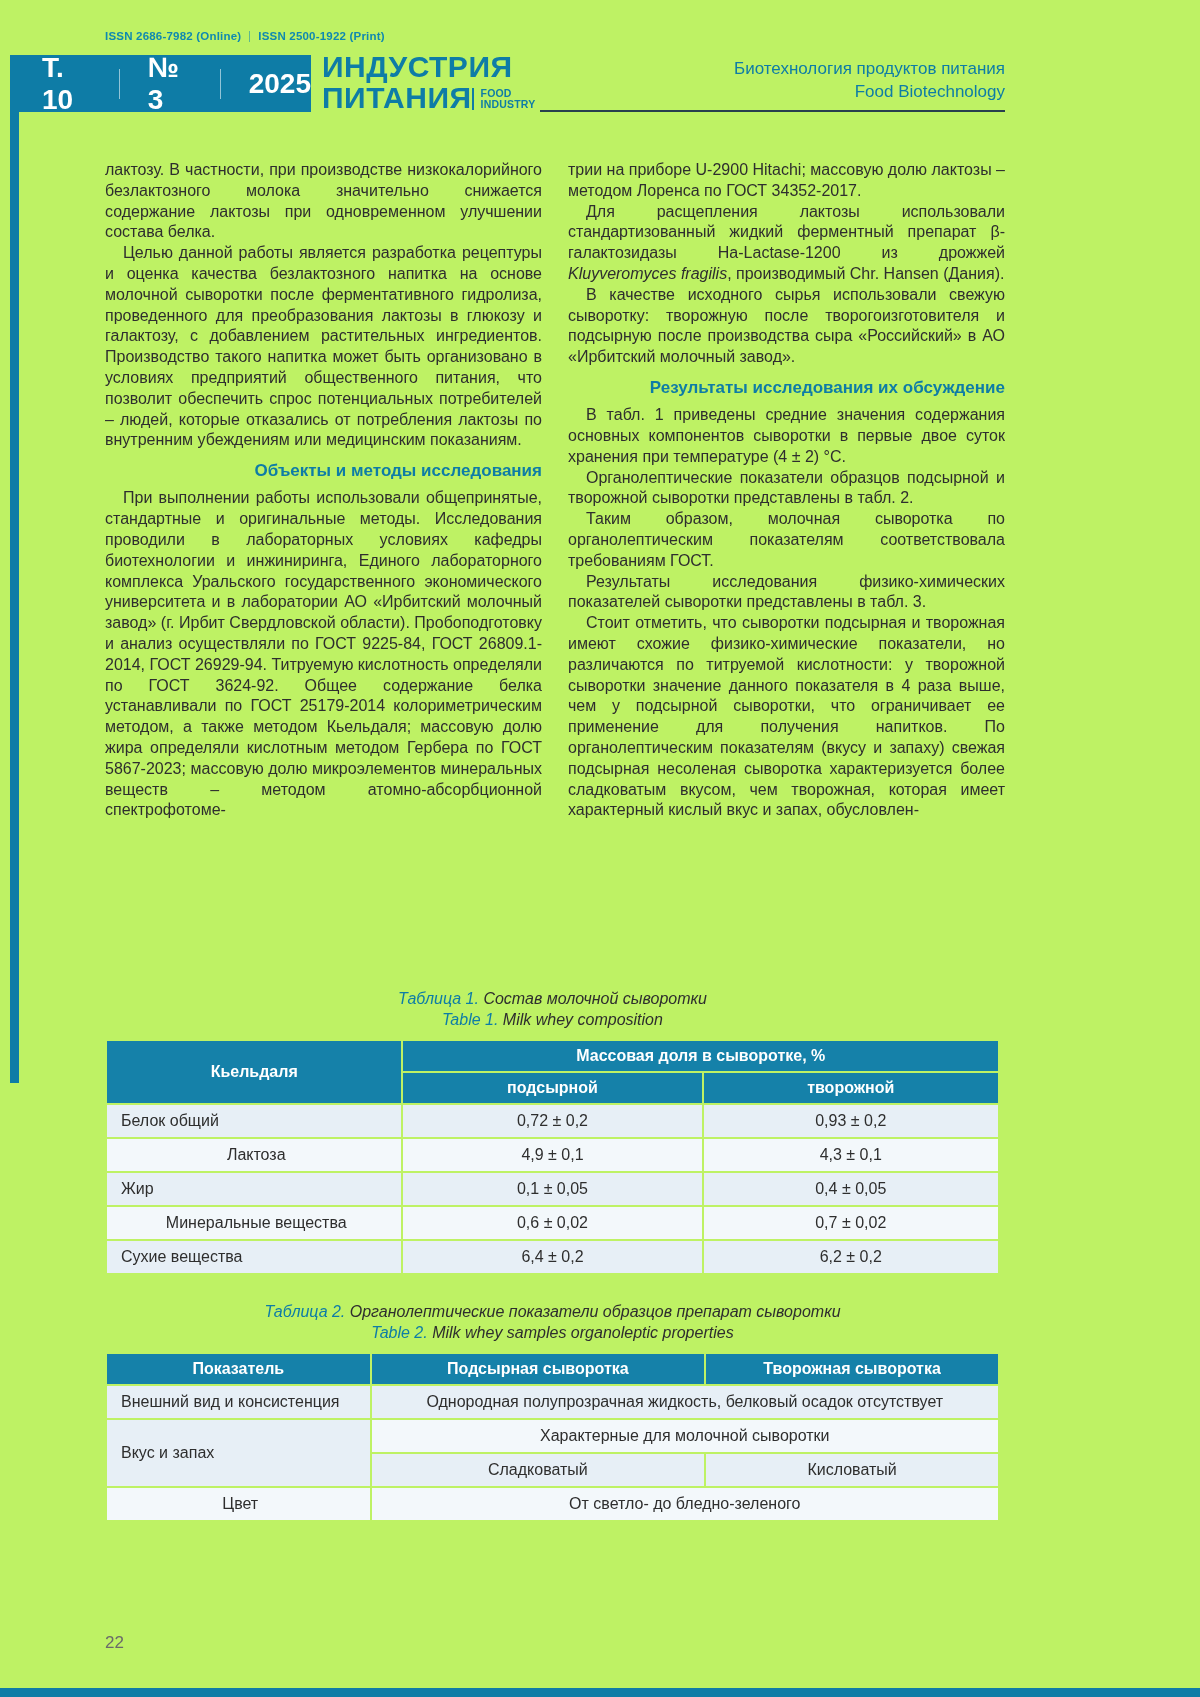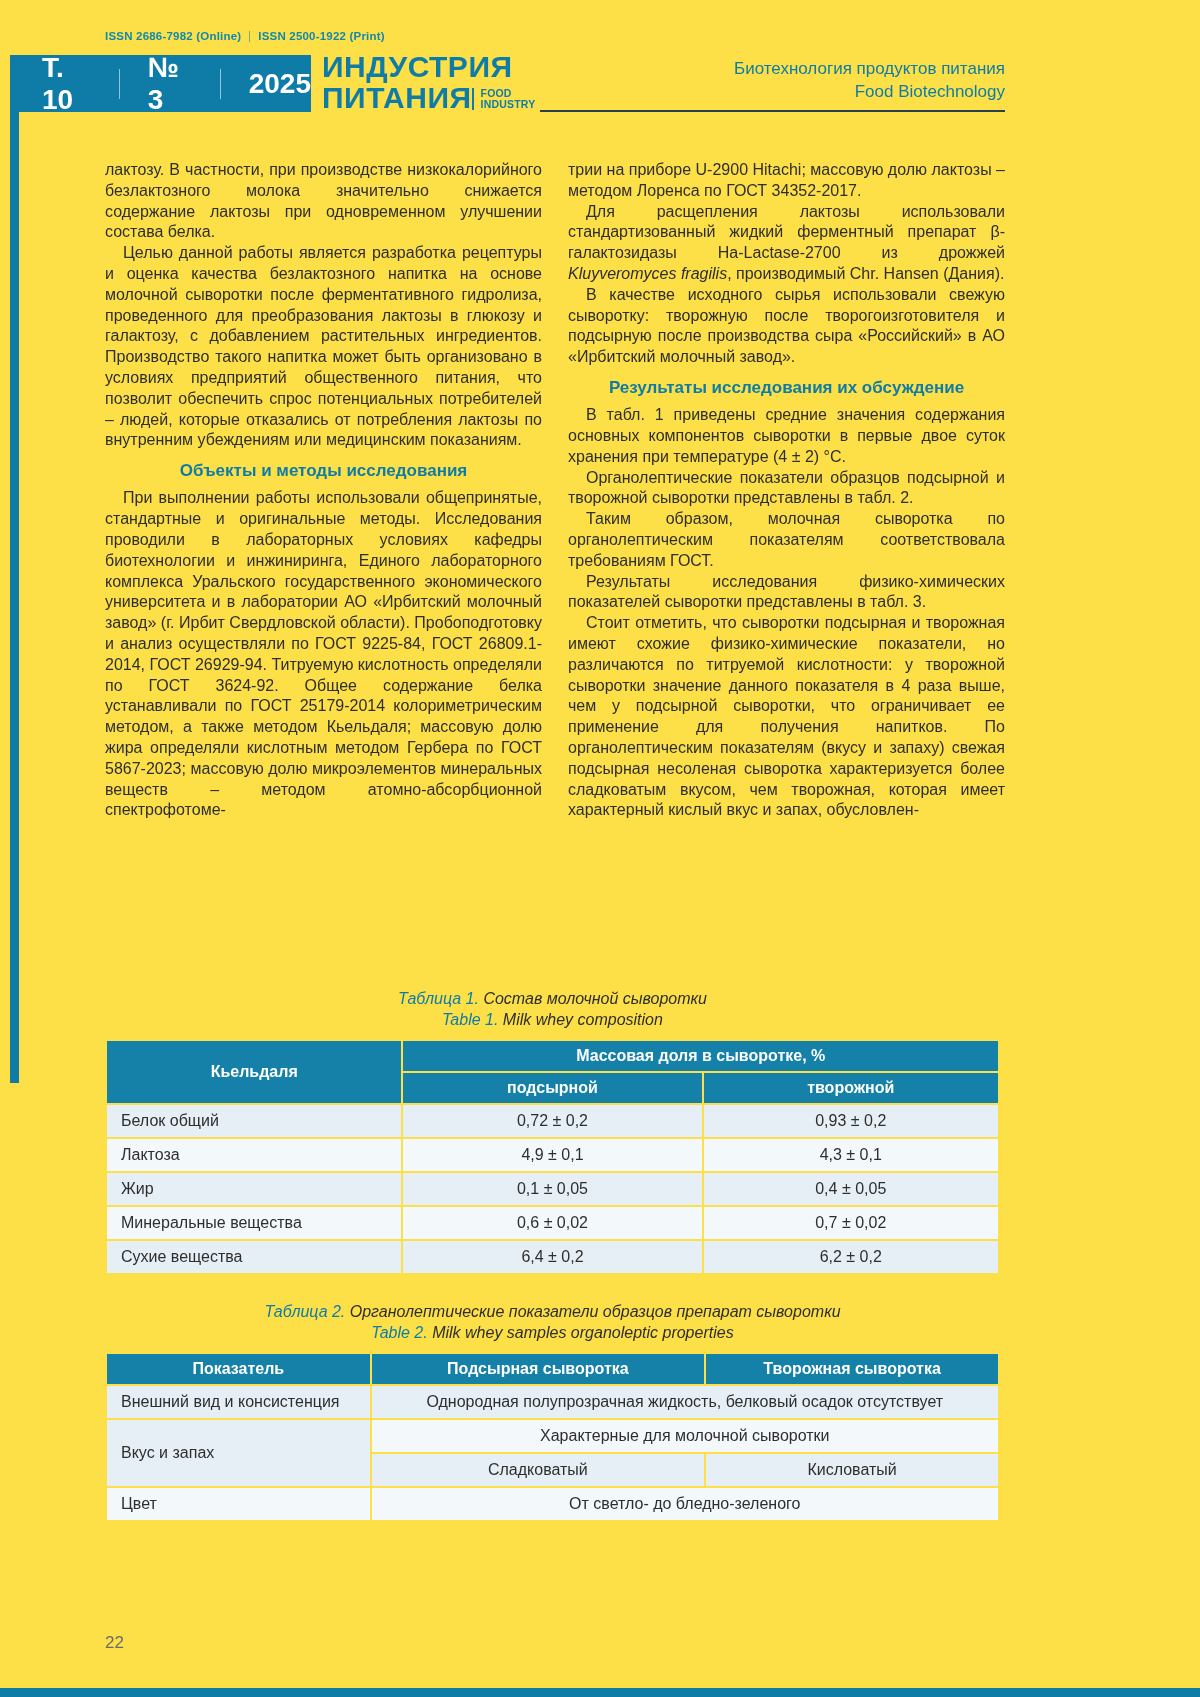--- a/index.html
+++ b/index.html
@@ -10,21 +10,21 @@
     --row-b:#f3f8fb;
     --rule:#28404e;
     --text:#2e2e2e;
   }
   *{margin:0;padding:0;box-sizing:border-box;}
   html,body{background:#ffffff;}
   .page{
     position:relative;
     width:1200px;height:1697px;
     margin:0 auto;
-    background:#fde047;
+    background:#bef264;
     font-family:"Liberation Sans","DejaVu Sans",sans-serif;
     color:var(--text);
     overflow:hidden;
   }
   
   .left-bar{position:absolute;left:10px;top:55px;width:9px;height:1028px;background:var(--teal);}
   .bottom-bar{position:absolute;left:0;bottom:0;width:100%;height:9px;background:var(--teal);}
   .header-rule{position:absolute;left:540px;top:110px;width:465px;height:2px;background:var(--rule);}
   
   .issn{position:absolute;left:105px;top:30px;font-size:11.5px;font-weight:bold;color:var(--teal-bright);letter-spacing:.2px;display:flex;align-items:center;gap:8px;}
@@ -42,34 +42,34 @@
   .section-head{position:absolute;right:195px;top:57px;text-align:right;color:var(--teal);font-weight:normal;font-size:17px;line-height:23px;}
   
   .content-cols{
     position:absolute;left:105px;top:160px;width:900px;height:828px;overflow:hidden;
     display:flex;gap:26px;
     font-size:16px;line-height:1.3;text-align:justify;
   }
   .ccol{flex:1;min-width:0;hyphens:auto;}
   .ccol p{margin:0;text-indent:18px;}
   .ccol p.cont{text-indent:0;}
-  .ccol h2{color:var(--teal);font-size:17px;font-weight:bold;margin:9px 0 7px;text-align:center;text-indent:0;line-height:1.25;}
+  .ccol h2{color:var(--teal);font-size:17px;font-weight:bold;margin:9px 0 7px;text-align:right;text-indent:0;line-height:1.25;}
   
   .tables-section{position:absolute;left:105px;top:988px;width:895px;}
   .tcaption{text-align:center;font-style:italic;font-size:16px;line-height:21px;color:var(--text);}
   .tcaption .tlabel{color:var(--teal);}
   .tcaption + table{margin-top:9px;}
   .tcaption.second{margin-top:26px;}
   table{width:100%;border-collapse:separate;border-spacing:2px;font-size:16px;}
   th{background:var(--th-bg);color:#fff;font-weight:bold;padding:5px 8px;text-align:center;vertical-align:middle;line-height:20px;}
   td{padding:6px 10px;vertical-align:middle;line-height:20px;}
   td.name{text-align:left;padding-left:14px;}
   td.val{text-align:center;}
   td.bg-a{background:var(--row-a);}
-  td.bg-b{background:var(--row-b);}
+  td.bg-b{background:var(--row-b);text-align:center;}
   
   .pagenum{position:absolute;left:105px;top:1633px;font-size:17px;color:#6a6a6a;}
 </style>
 </head>
 <body>
 
 <div class="page">
 
   <div class="left-bar"></div>
   <div class="bottom-bar"></div>
@@ -107,21 +107,21 @@
 
   <div class="content-cols">
     <div class="ccol">
       <p class="cont">лактозу. В частности, при производстве низкокалорийного безлактозного молока значительно снижается содержание лактозы при одновременном улучшении состава белка.</p>
       <p>Целью данной работы является разработка рецептуры и оценка качества безлактозного напитка на основе молочной сыворотки после ферментативного гидролиза, проведенного для преобразования лактозы в глюкозу и галактозу, с добавлением растительных ингредиентов. Производство такого напитка может быть организовано в условиях предприятий общественного питания, что позволит обеспечить спрос потенциальных потребителей – людей, которые отказались от потребления лактозы по внутренним убеждениям или медицинским показаниям.</p>
       <h2>Объекты и методы исследования</h2>
       <p>При выполнении работы использовали общепринятые, стандартные и оригинальные методы. Исследования проводили в лабораторных условиях кафедры биотехнологии и инжиниринга, Единого лабораторного комплекса Уральского государственного экономического университета и в лаборатории АО «Ирбитский молочный завод» (г. Ирбит Свердловской области). Пробоподготовку и анализ осуществляли по ГОСТ 9225-84, ГОСТ 26809.1-2014, ГОСТ 26929-94. Титруемую кислотность определяли по ГОСТ 3624-92. Общее содержание белка устанавливали по ГОСТ 25179-2014 колориметрическим методом, а также методом Кьельдаля; массовую долю жира определяли кислотным методом Гербера по ГОСТ 5867-2023; массовую долю микроэлементов минеральных веществ – методом атомно-абсорбционной спектрофотоме-</p>
     </div>
     <div class="ccol">
       <p class="cont">трии на приборе U-2900 Hitachi; массовую долю лактозы – методом Лоренса по ГОСТ 34352-2017.</p>
-      <p><span>Для расщепления лактозы использовали стандартизованный жидкий ферментный препарат β-галактозидазы Ha-Lactase-2700 из дрожжей </span><em>Kluyveromyces fragilis</em><span>, производимый Chr. Hansen (Дания).</span></p>
+      <p><span>Для расщепления лактозы использовали стандартизованный жидкий ферментный препарат β-галактозидазы Ha-Lactase-1200 из дрожжей </span><em>Kluyveromyces fragilis</em><span>, производимый Chr. Hansen (Дания).</span></p>
       <p>В качестве исходного сырья использовали свежую сыворотку: творожную после творогоизготовителя и подсырную после производства сыра «Российский» в АО «Ирбитский молочный завод».</p>
       <h2>Результаты исследования их обсуждение</h2>
       <p>В табл. 1 приведены средние значения содержания основных компонентов сыворотки в первые двое суток хранения при температуре (4 ± 2) °С.</p>
       <p>Органолептические показатели образцов подсырной и творожной сыворотки представлены в табл. 2.</p>
       <p>Таким образом, молочная сыворотка по органолептическим показателям соответствовала требованиям ГОСТ.</p>
       <p>Результаты исследования физико-химических показателей сыворотки представлены в табл. 3.</p>
       <p>Стоит отметить, что сыворотки подсырная и творожная имеют схожие физико-химические показатели, но различаются по титруемой кислотности: у творожной сыворотки значение данного показателя в 4 раза выше, чем у подсырной сыворотки, что ограничивает ее применение для получения напитков. По органолептическим показателям (вкусу и запаху) свежая подсырная несоленая сыворотка характеризуется более сладковатым вкусом, чем творожная, которая имеет характерный кислый вкус и запах, обусловлен-</p>
     </div>
   </div>
 

